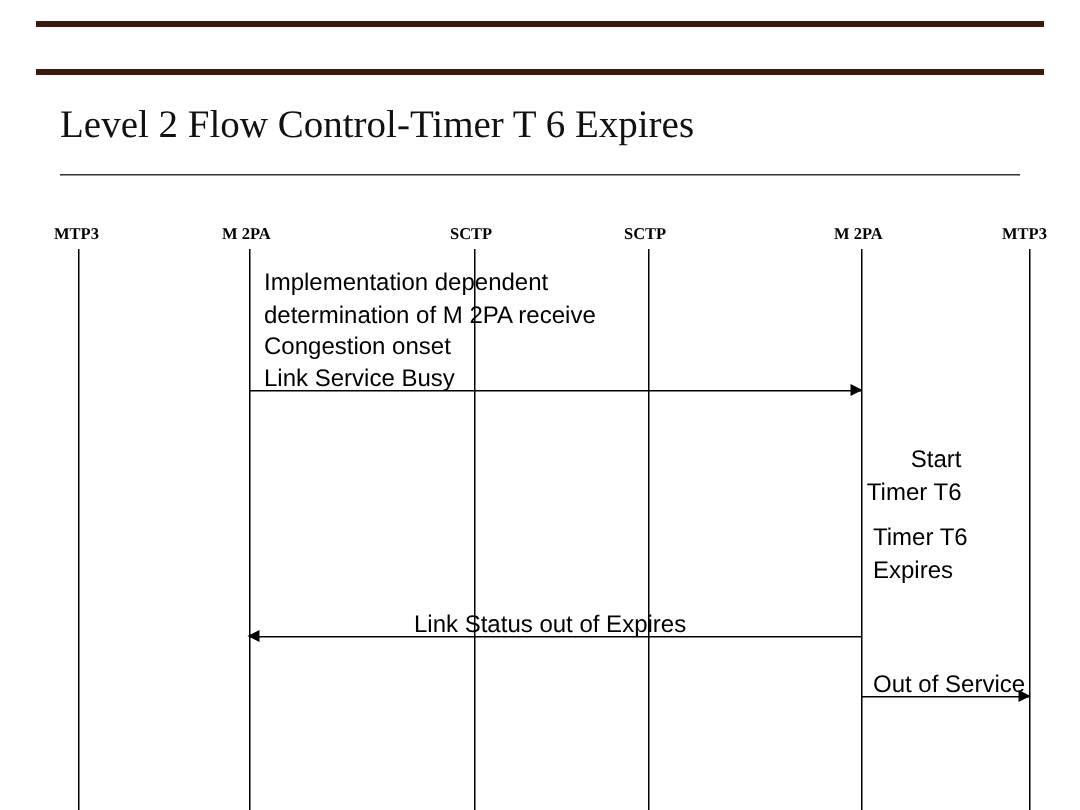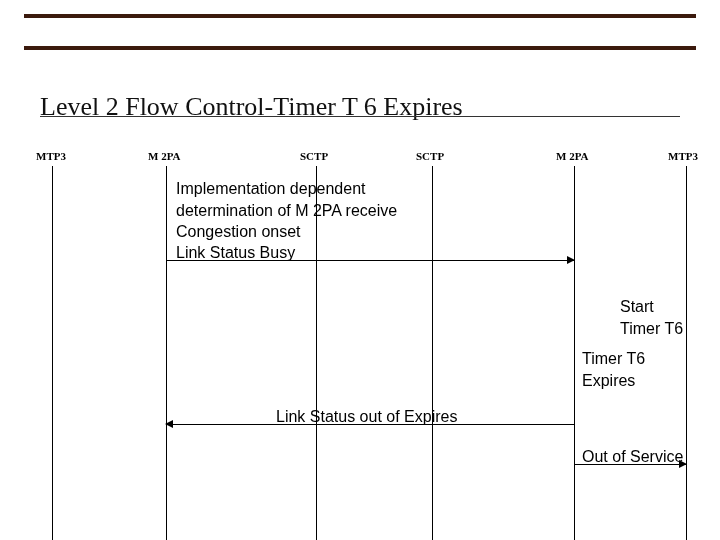--- a/index.html
+++ b/index.html
@@ -1,18 +1,18 @@
 <!DOCTYPE html>
 <html><head>
 <meta charset="utf-8">
 <style>
   html,body{margin:0;padding:0;width:720px;height:540px;background:#fff;font-family:"Times New Roman",serif;overflow:hidden}
   .topbar{position:absolute;left:24px;right:24px;top:14px;height:28px;background:#fff;
           border-top:4px solid #3b1a0d;border-bottom:4px solid #3b1a0d}
-  .title{position:absolute;left:40px;top:92px;font-size:26px;color:#111}
+  .title{position:absolute;left:40px;top:68px;font-size:26px;color:#111}
   .title-underline{position:absolute;left:40px;top:116px;width:640px;height:1px;background:#333}
   .lane-label{position:absolute;top:150px;font-family:Liberation Serif, serif;font-size:11px;font-weight:bold;color:#000;white-space:nowrap}
   .lane-line{position:absolute;top:166px;bottom:0;width:1px;background:#000}
   .ann{position:absolute;font-family:Verdana,Arial,sans-serif;font-size:16px;color:#000;line-height:1.35}
   .hline{position:absolute;height:1px;background:#000}
   .arrow-right::after{content:"";position:absolute;right:-1px;top:-4px;border-left:8px solid #000;border-top:4px solid transparent;border-bottom:4px solid transparent}
   .arrow-left::before{content:"";position:absolute;left:-1px;top:-4px;border-right:8px solid #000;border-top:4px solid transparent;border-bottom:4px solid transparent}
 </style>
 </head>
 <body>
@@ -30,24 +30,24 @@
 
 <div class="lane-line" style="left:52px"></div>
 <div class="lane-line" style="left:166px"></div>
 <div class="lane-line" style="left:316px"></div>
 <div class="lane-line" style="left:432px"></div>
 <div class="lane-line" style="left:574px"></div>
 <div class="lane-line" style="left:686px"></div>
 
 <div class="ann" style="left:176px;top:178px;width:230px">Implementation dependent determination of M 2PA receive Congestion onset</div>
 
-<div class="ann" style="left:176px;top:242px">Link Status Busy</div>
+<div class="ann" style="left:176px;top:242px">Link Service Busy</div>
 <div class="hline arrow-right" style="left:166px;top:260px;width:408px"></div>
 
-<div class="ann" style="left:620px;top:296px;width:70px;text-align:left">Start Timer T6</div>
+<div class="ann" style="left:571px;top:296px;width:70px;text-align:right">Start Timer T6</div>
 
 <div class="ann" style="left:582px;top:348px;width:80px">Timer T6 Expires</div>
 
 <div class="ann" style="left:276px;top:406px">Link Status out of  Expires</div>
 <div class="hline arrow-left" style="left:166px;top:424px;width:408px"></div>
 
 <div class="ann" style="left:582px;top:446px">Out of Service</div>
 <div class="hline arrow-right" style="left:574px;top:464px;width:112px"></div>
 
 </body></html>

